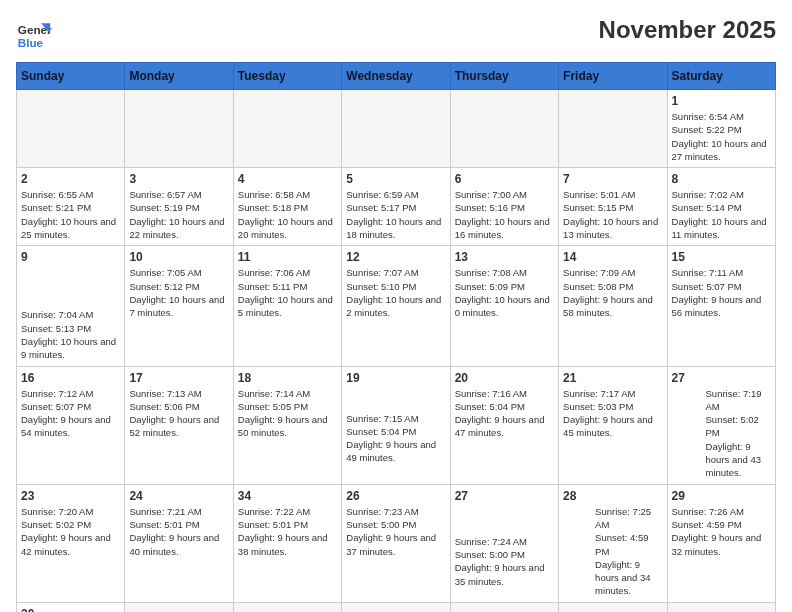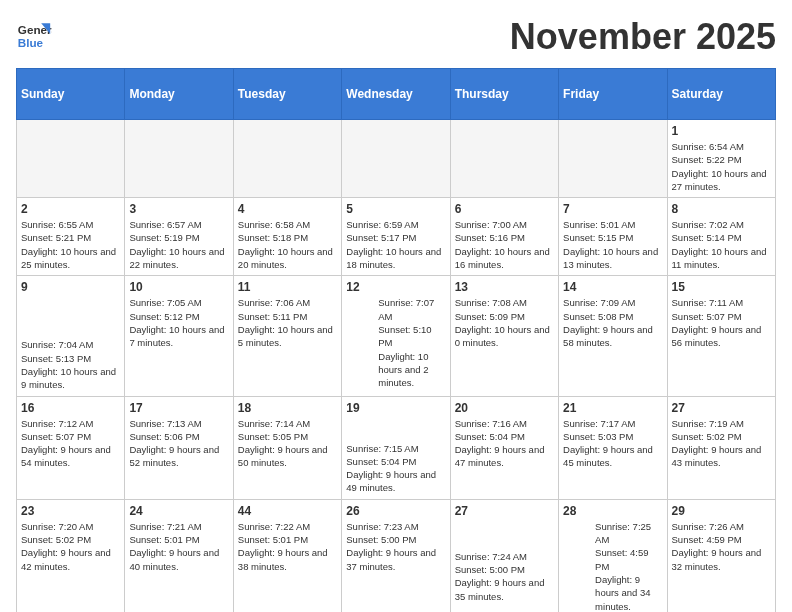--- a/index.html
+++ b/index.html
@@ -22,39 +22,39 @@
       gap: 4px;
     }
     .logo-icon {
       width: 36px;
       height: 36px;
     }
     .title-block {
       text-align: right;
     }
     .month-title {
-      font-size: 36px;
+      font-size: 24px;
       font-weight: bold;
       color: #333;
     }
     .subtitle {
       font-size: 14px;
       color: #555;
     }
     .calendar {
       width: 100%;
       border-collapse: collapse;
       border: 1px solid #ccc;
     }
     .calendar th {
       background: #3a7bd5;
-      color: #ffffff;
+      color: #0f172a;
       font-size: 12px;
       font-weight: bold;
-      padding: 18px 4px;
+      padding: 6px 4px;
       text-align: left;
       border: 1px solid #2d6abf;
     }
     .calendar td {
       vertical-align: top;
       border: 1px solid #ccc;
       padding: 4px;
       font-size: 10px;
       color: #333;
       width: 14.28%;
@@ -183,21 +183,21 @@
 Daylight: 10 hours and 7 minutes.</div>
         </td>
         <td>
           <span class="day-number">11</span>
           <div class="day-info" style="white-space: pre-line;">Sunrise: 7:06 AM
 Sunset: 5:11 PM
 Daylight: 10 hours and 5 minutes.</div>
         </td>
         <td>
           <span class="day-number">12</span>
-          <div class="day-info" style="white-space: pre-line; margin-left: 32px;">Sunrise: 7:07 AM
+          <div class="day-info" style="white-space: pre-line;">Sunrise: 7:07 AM
 Sunset: 5:10 PM
 Daylight: 10 hours and 2 minutes.</div>
         </td>
         <td>
           <span class="day-number">13</span>
           <div class="day-info" style="white-space: pre-line;">Sunrise: 7:08 AM
 Sunset: 5:09 PM
 Daylight: 10 hours and 0 minutes.</div>
         </td>
         <td>
@@ -245,40 +245,40 @@
 Daylight: 9 hours and 47 minutes.</div>
         </td>
         <td>
           <span class="day-number">21</span>
           <div class="day-info" style="white-space: pre-line;">Sunrise: 7:17 AM
 Sunset: 5:03 PM
 Daylight: 9 hours and 45 minutes.</div>
         </td>
         <td>
           <span class="day-number">27</span>
-          <div class="day-info" style="white-space: pre-line;">Sunrise: 7:19 AM
+          <div class="day-info" style="white-space: pre-line; margin-left: 34px;">Sunrise: 7:19 AM
 Sunset: 5:02 PM
 Daylight: 9 hours and 43 minutes.</div>
         </td>
       </tr>
       <tr>
         <td>
           <span class="day-number">23</span>
           <div class="day-info" style="white-space: pre-line;">Sunrise: 7:20 AM
 Sunset: 5:02 PM
 Daylight: 9 hours and 42 minutes.</div>
         </td>
         <td>
           <span class="day-number">24</span>
           <div class="day-info" style="white-space: pre-line;">Sunrise: 7:21 AM
 Sunset: 5:01 PM
 Daylight: 9 hours and 40 minutes.</div>
         </td>
         <td>
-          <span class="day-number">44</span>
+          <span class="day-number">34</span>
           <div class="day-info" style="white-space: pre-line;">Sunrise: 7:22 AM
 Sunset: 5:01 PM
 Daylight: 9 hours and 38 minutes.</div>
         </td>
         <td>
           <span class="day-number">26</span>
           <div class="day-info" style="white-space: pre-line;">Sunrise: 7:23 AM
 Sunset: 5:00 PM
 Daylight: 9 hours and 37 minutes.</div>
         </td>

